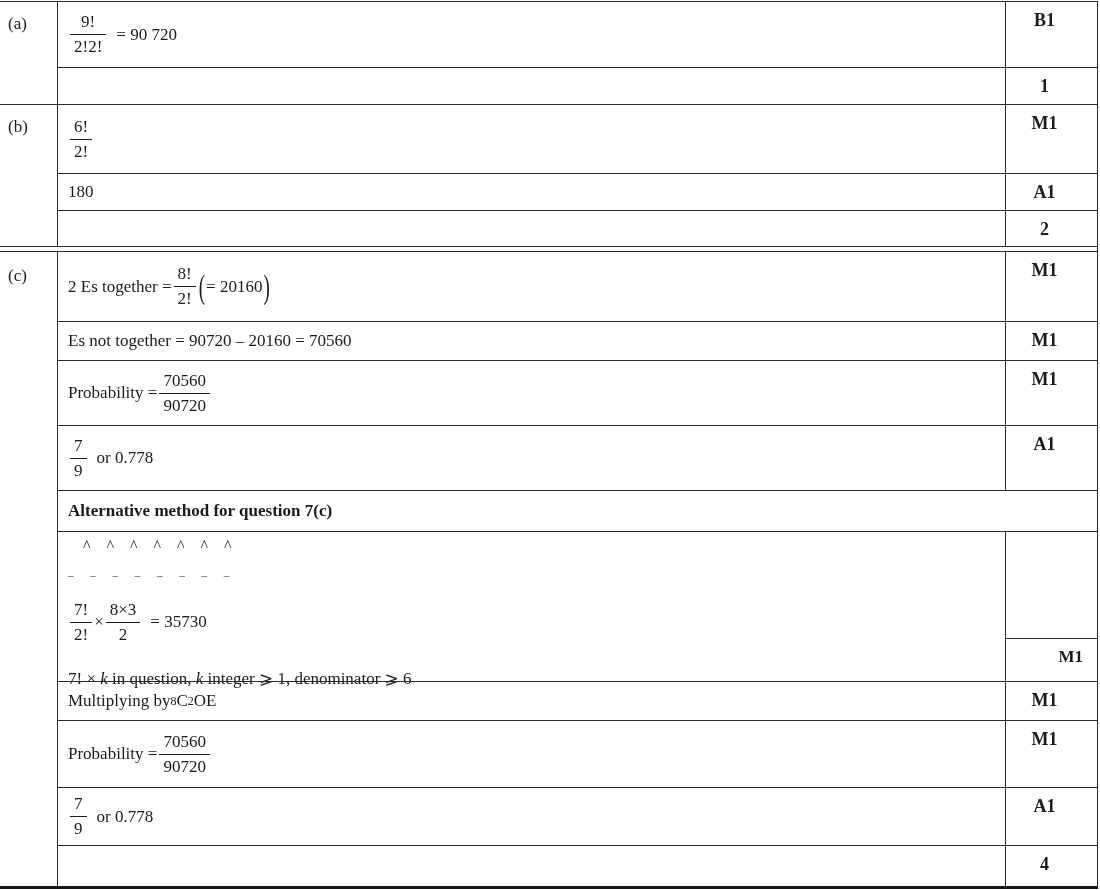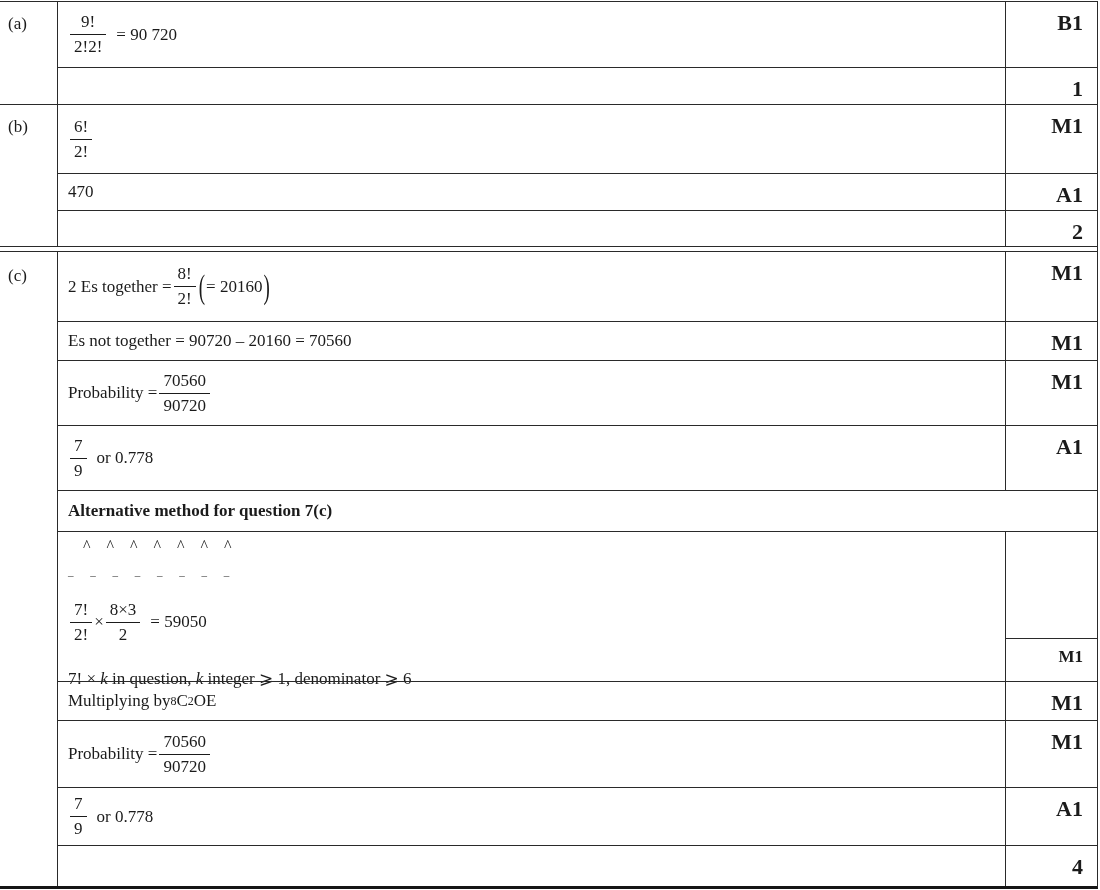--- a/index.html
+++ b/index.html
@@ -46,24 +46,24 @@
   .content.topstack {
     flex-direction: column;
     align-items: flex-start;
     justify-content: flex-start;
   }
   .mark-cell {
     width: 92px;
     flex: none;
     box-sizing: border-box;
     border-left: 1px solid #2a2a2a;
-    text-align: right;
+    text-align: center;
     font-weight: bold;
     padding: 8px 14px 0 0;
-    font-size: 22px;
+    font-size: 18px;
   }
   .mark-stack {
     width: 92px;
     flex: none;
     box-sizing: border-box;
     border-left: 1px solid #2a2a2a;
     display: flex;
     flex-direction: column;
   }
   .mark-sub-empty { height: 106px; }
@@ -158,21 +158,21 @@
         <div class="row" style="height:68px">
           <div class="content">
             <span class="frac">
                 <span class="num">6!</span>
                 <span class="den">2!</span>
               </span>
           </div>
           <div class="mark-cell">M1</div>
         </div>
         <div class="row" style="height:37px">
-          <div class="content">470</div>
+          <div class="content">180</div>
           <div class="mark-cell">A1</div>
         </div>
         <div class="row" style="height:36px">
           <div class="content"></div>
           <div class="mark-cell">2</div>
         </div>
       </div>
     </div>
 
     <div class="sep-double"></div>
@@ -235,21 +235,21 @@
             <div class="calc-line">
               <span class="frac">
                   <span class="num">7!</span>
                   <span class="den">2!</span>
                 </span>
                 <span>×</span>
                 <span class="frac">
                   <span class="num">8×3</span>
                   <span class="den">2</span>
                 </span>
-              <span class="eq-gap">= 59050</span>
+              <span class="eq-gap">= 35730</span>
             </div>
             <div class="note-line"><span>7! × </span><span class="ital">k</span><span> in question, </span><span class="ital">k</span><span> integer ⩾ 1, denominator ⩾ 6</span></div>
           </div>
           <div class="mark-stack">
             <div class="mark-sub-empty"></div>
             <div class="mark-sub">M1</div>
           </div>
         </div>
 
         <div class="row" style="height:39px">

